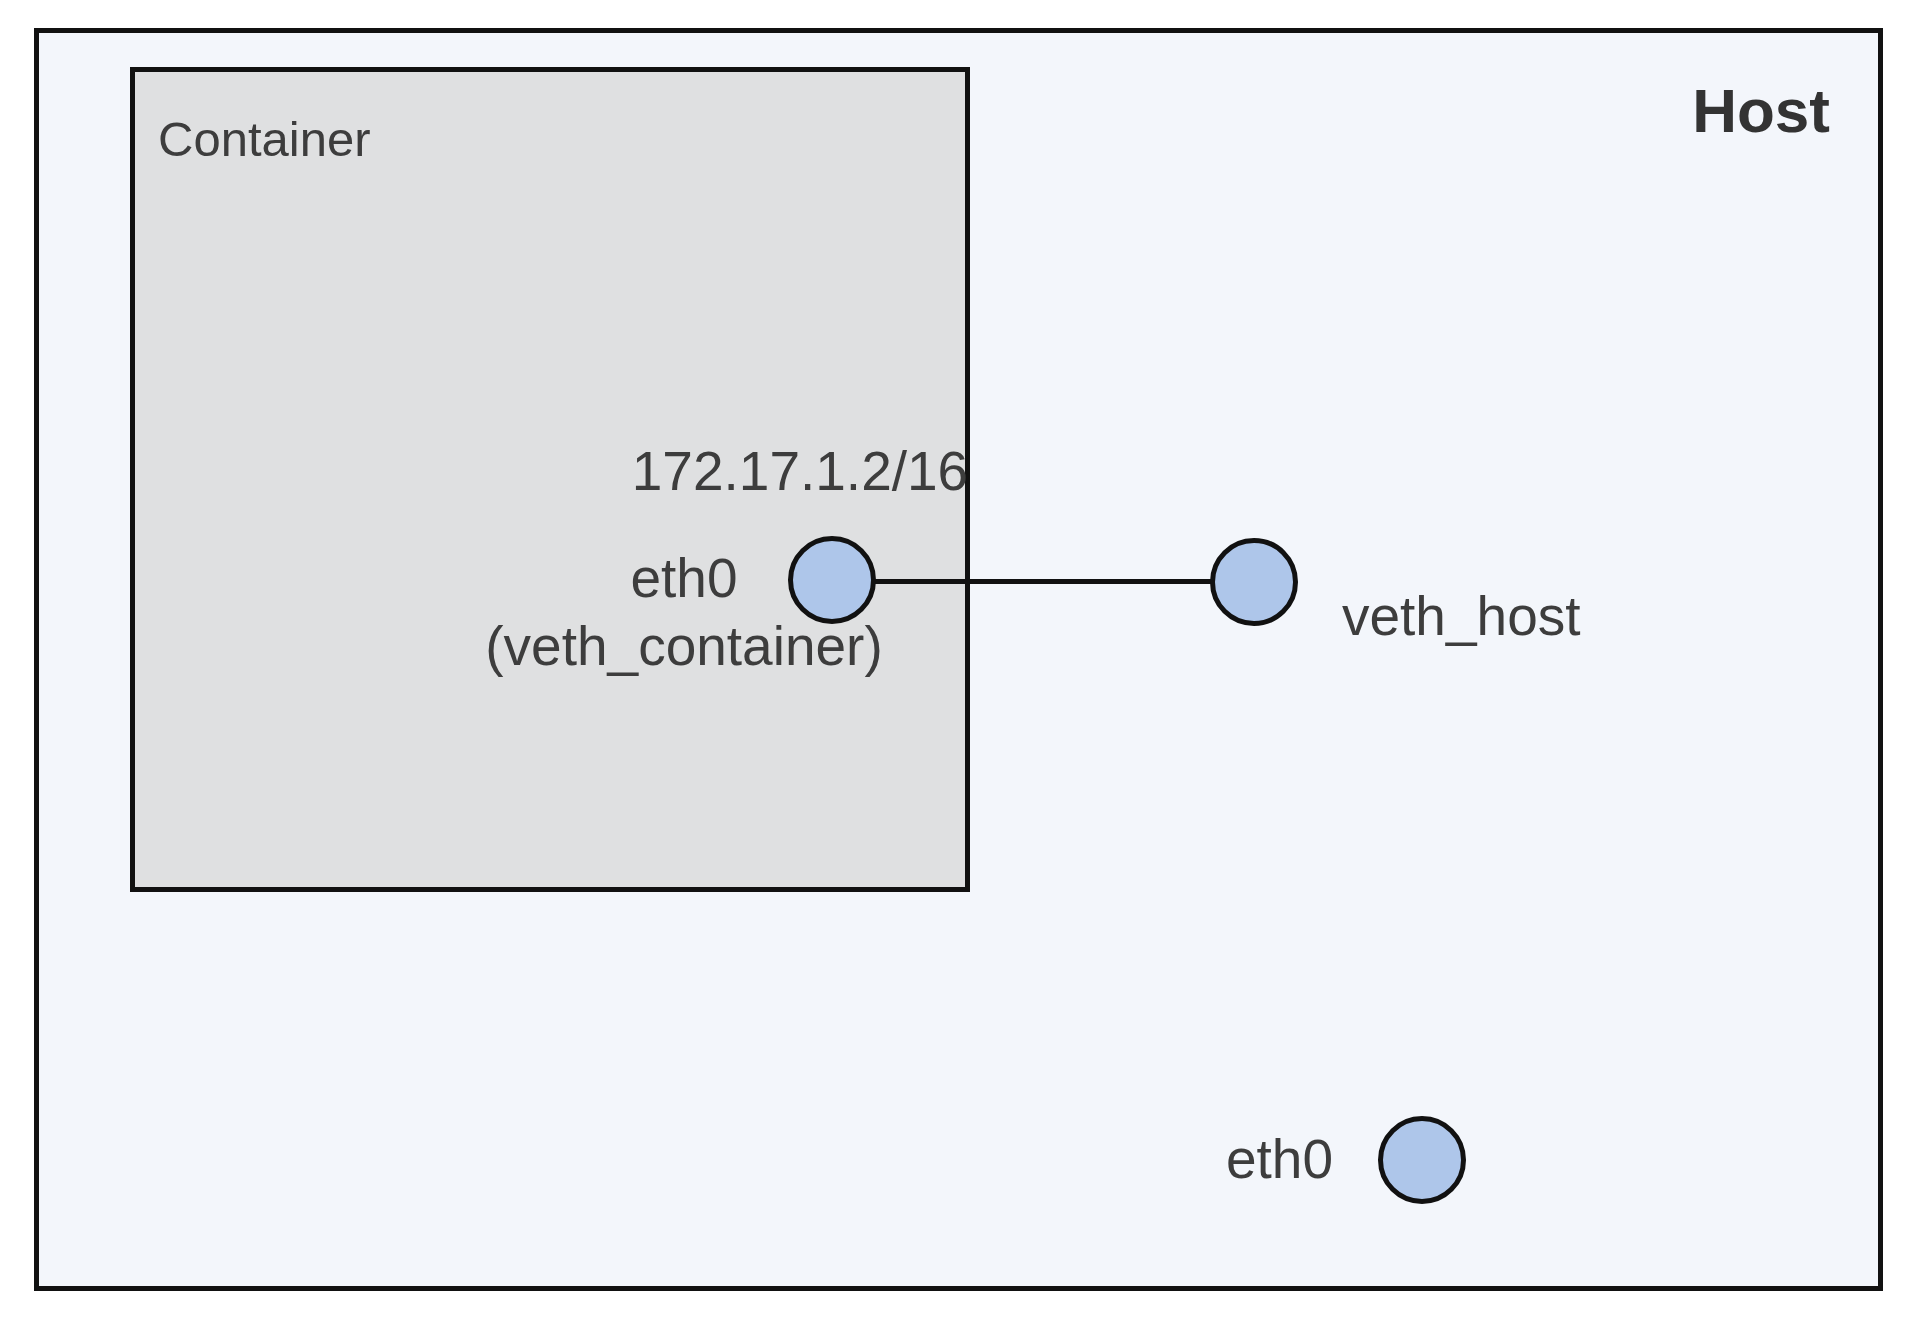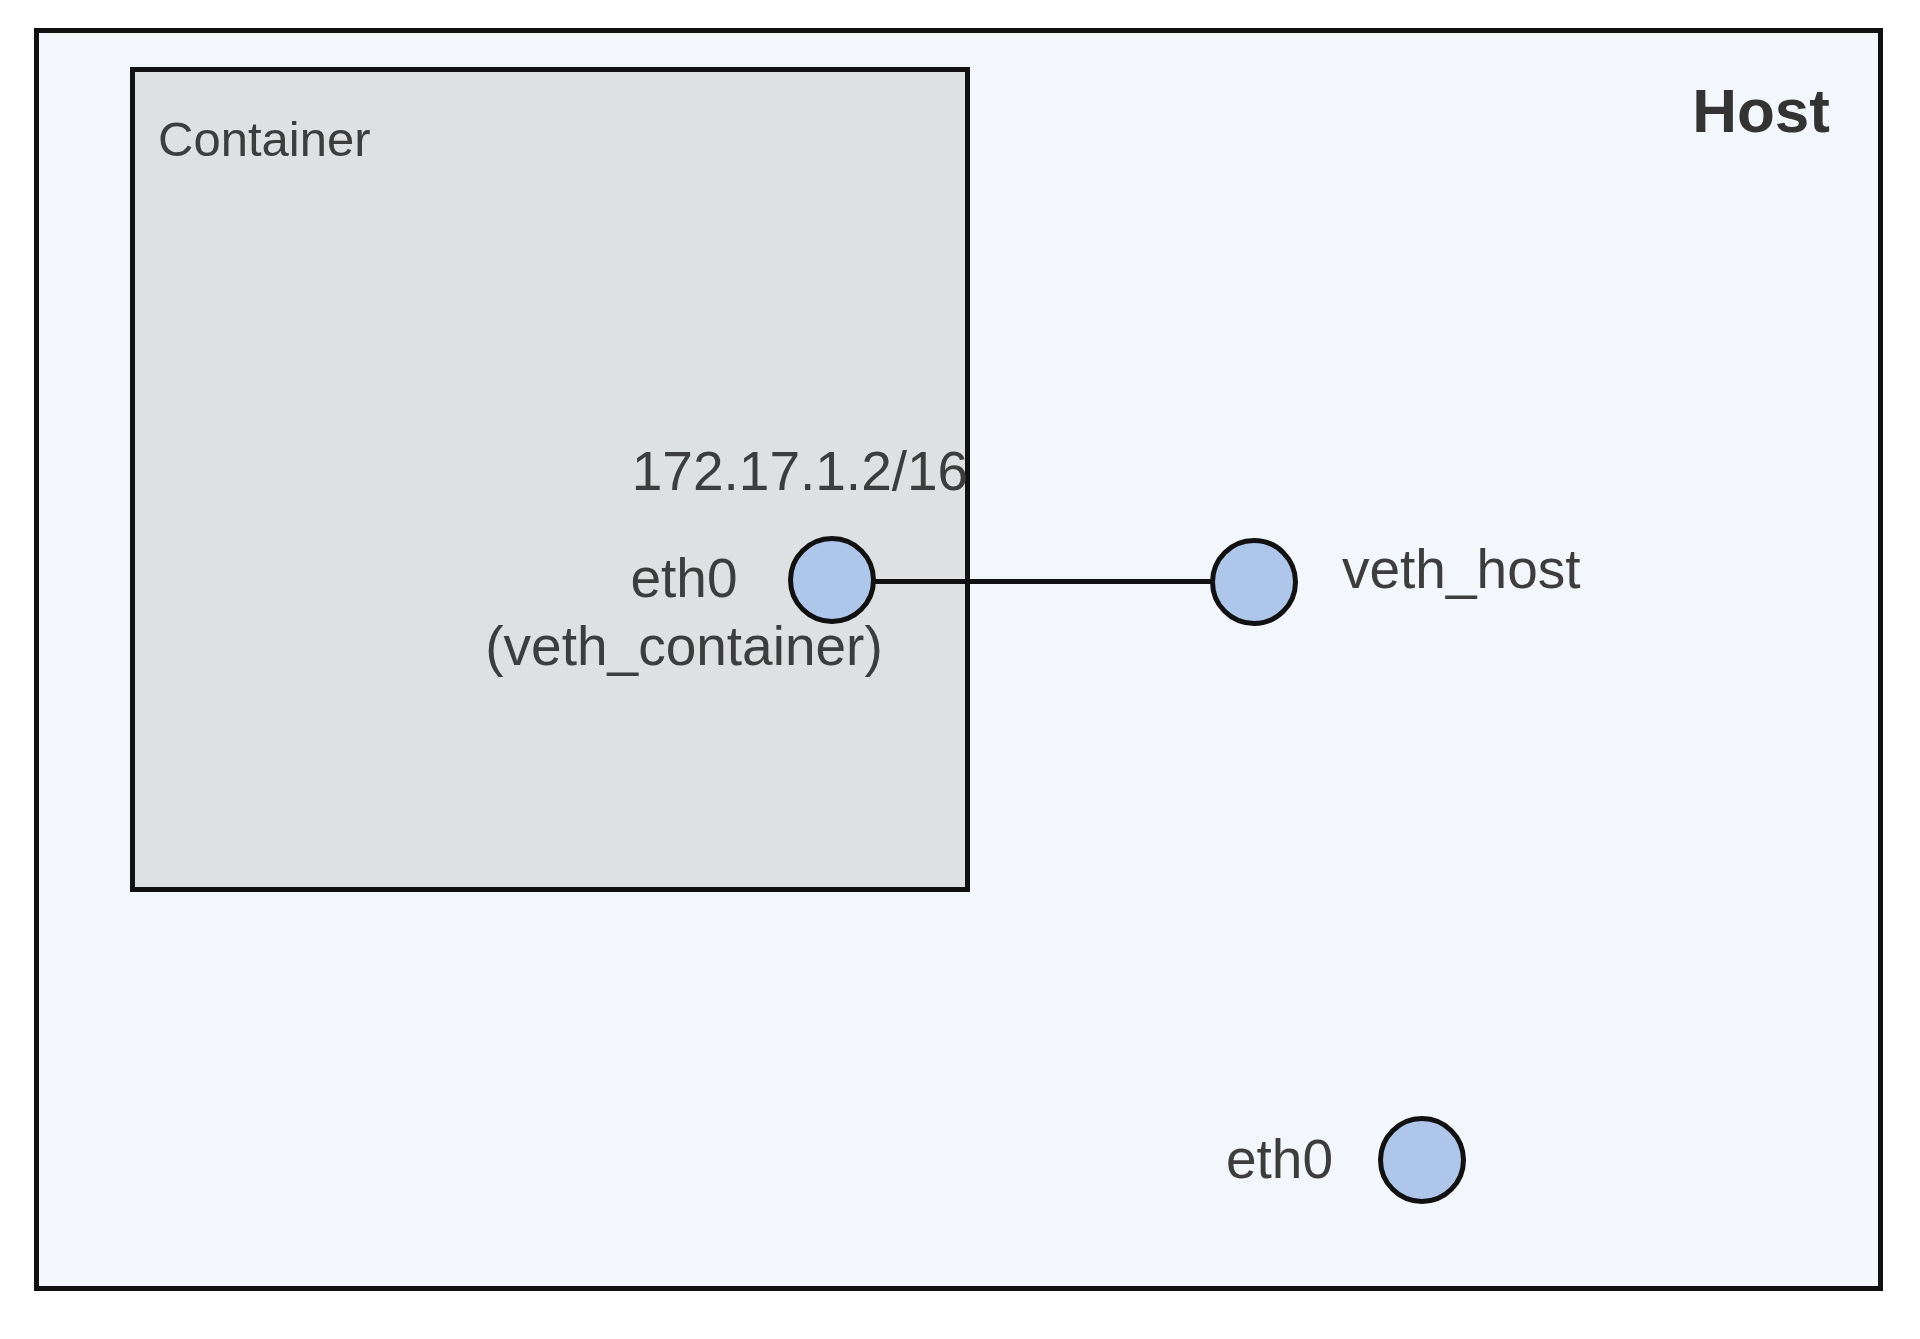--- a/index.html
+++ b/index.html
@@ -65,21 +65,21 @@
   }
   .container-eth0-label {
     left: 434px;
     top: 544px;
     width: 500px;
     text-align: center;
     line-height: 68px;
   }
   .veth-host-label {
     left: 1342px;
-    top: 536px;
+    top: 583px;
   }
   .host-eth0-label {
     left: 1140px;
     top: 1126px;
     width: 193px;
     text-align: right;
   }
   .node {
     position: absolute;
     width: 88px;

